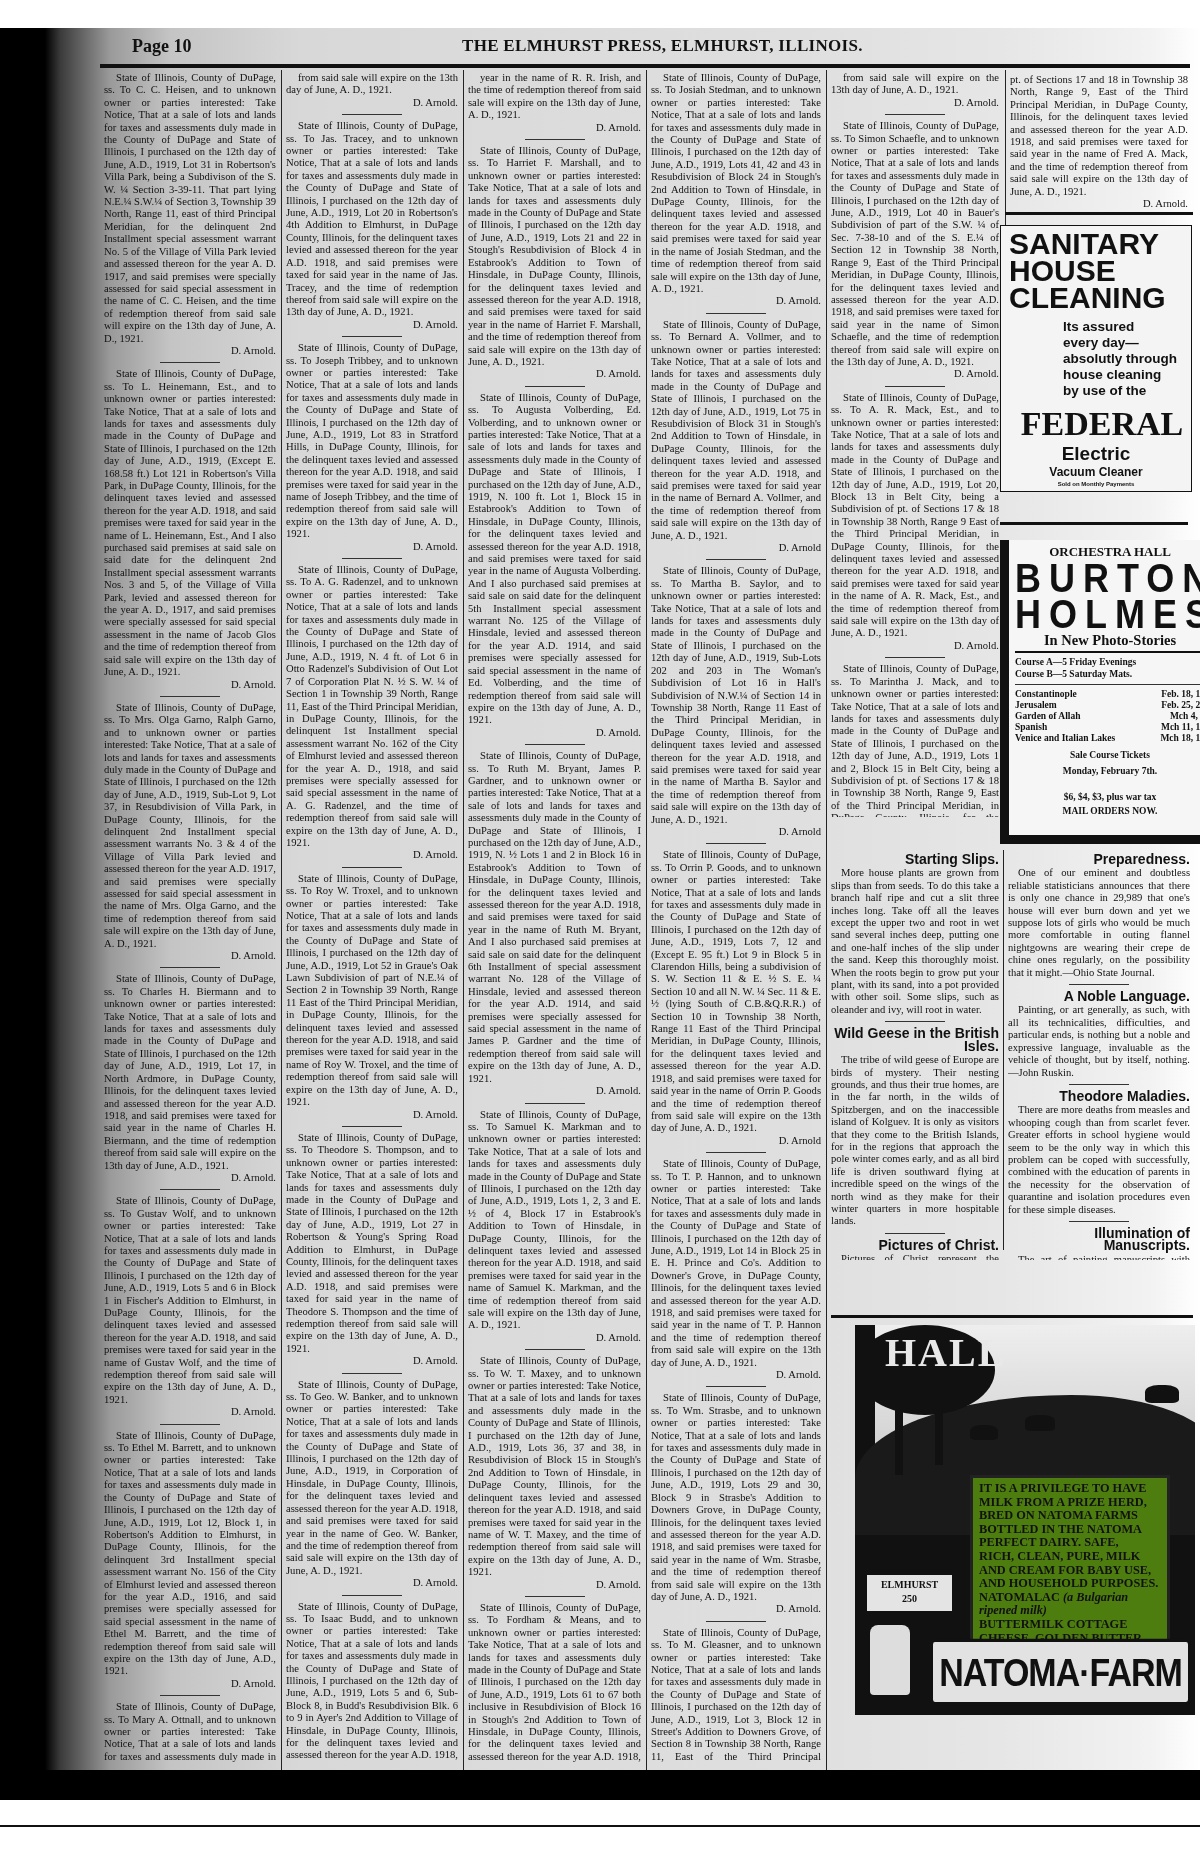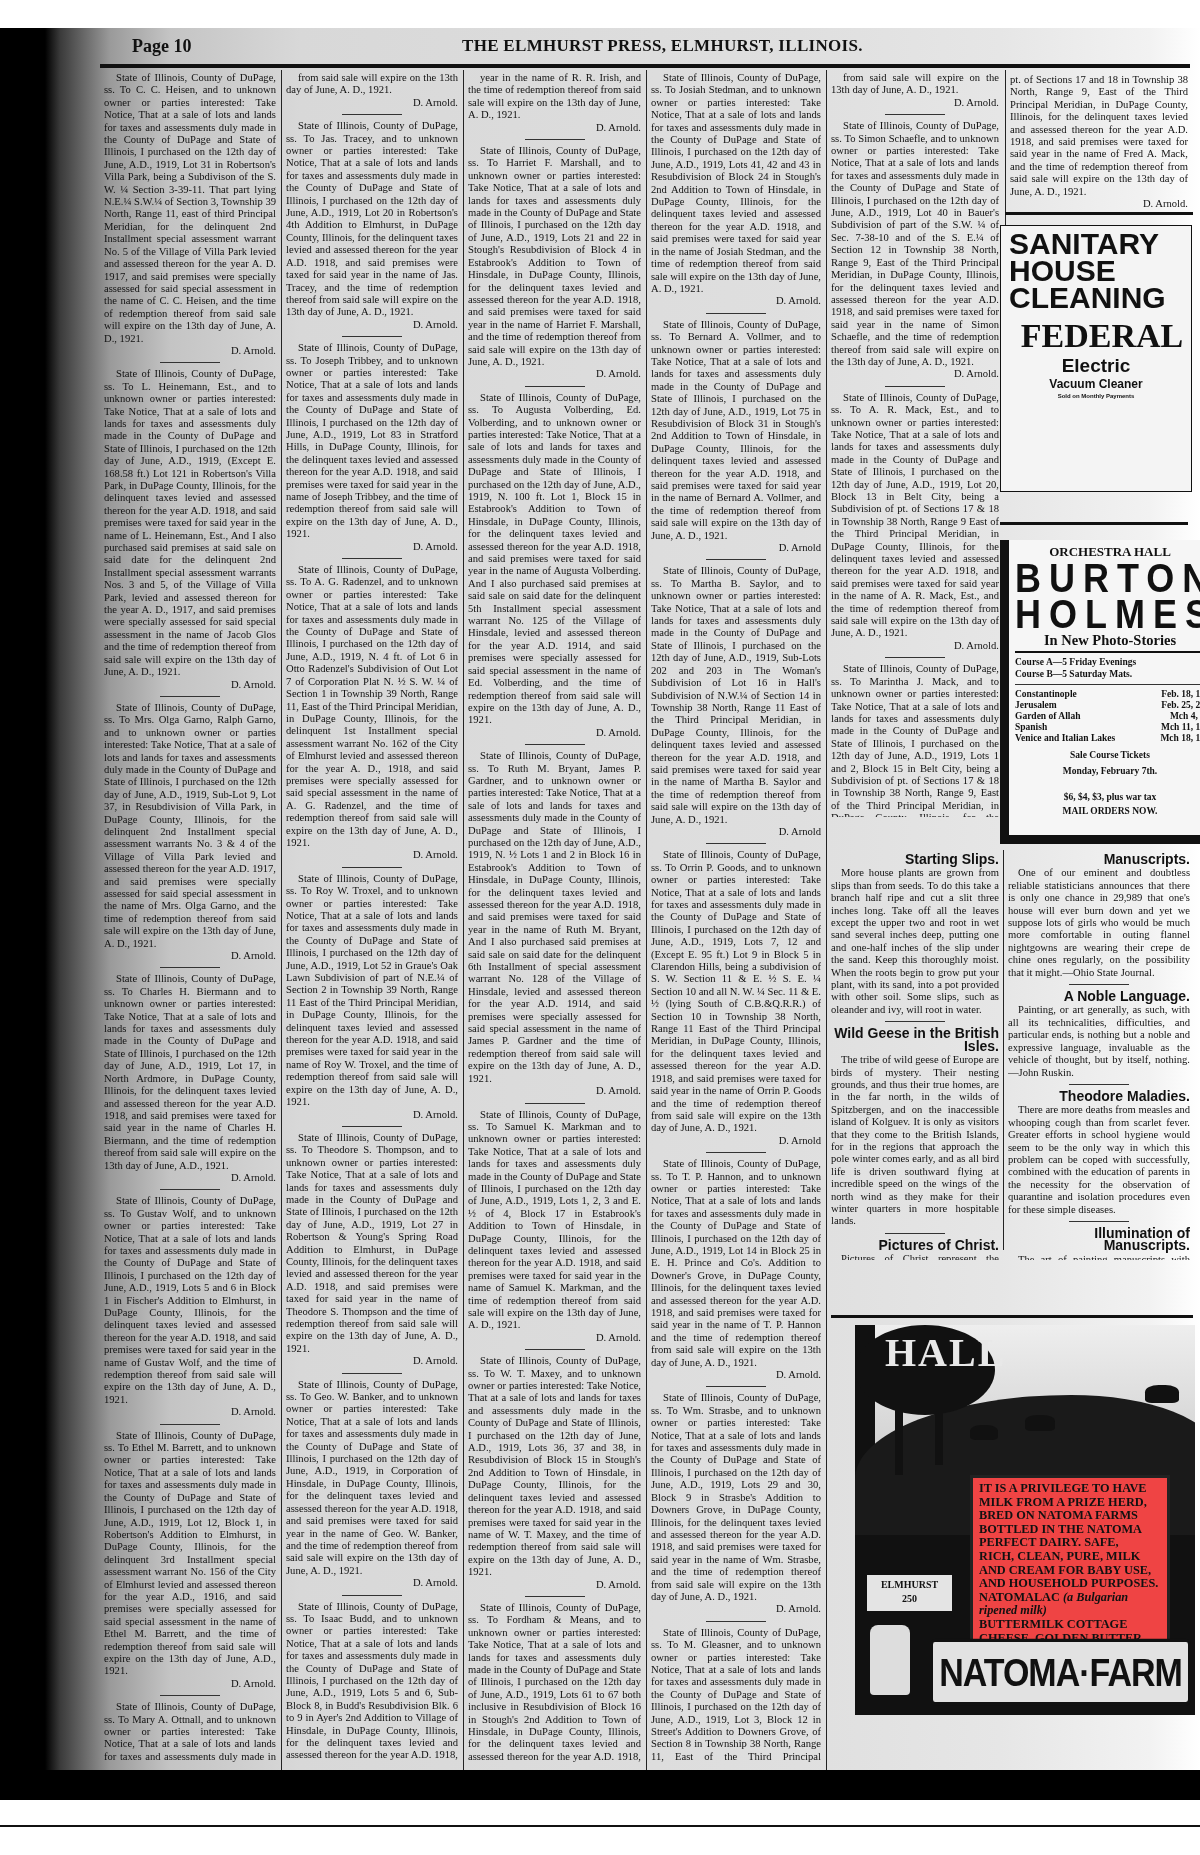--- a/index.html
+++ b/index.html
@@ -33,21 +33,21 @@
   .orch .hr{height:1px;background:#333;margin:4px 0;}
   .orch .row{display:flex;justify-content:space-between;font-family:"Liberation Serif",serif;font-weight:bold;font-size:9.5px;line-height:11px;}
   .orch .center{text-align:center;font-family:"Liberation Serif",serif;font-weight:bold;font-size:9.5px;margin-top:6px;}
   .orch-foot{position:absolute;left:1000px;top:790px;width:190px;height:45px;border-left:9px solid #111;border-bottom:9px solid #111;padding-left:6px;background:#f6f6f6;}
   .orch-foot div{text-align:center;font-family:"Liberation Serif",serif;font-weight:bold;font-size:9.5px;line-height:14px;}
   .misc-title{text-align:right;font-family:"Liberation Sans",sans-serif;font-weight:bold;font-size:14px;margin:3px 0 2px 0;}
   .milk{position:absolute;left:855px;top:1325px;width:340px;height:390px;background:#111;overflow:hidden;}
   .milk .sky{position:absolute;left:20px;top:0;width:320px;height:140px;background:linear-gradient(180deg,#eee,#cfcfcf);}
   .milk .hill{position:absolute;left:0;top:70px;width:360px;height:140px;background:#1a1a1a;border-radius:60% 40% 0 0;}
   .milk .word{position:absolute;left:30px;top:4px;font-family:"Liberation Serif",serif;font-weight:bold;font-size:40px;color:#e8e8e8;letter-spacing:2px;}
-  .milk .copy{position:absolute;left:115px;top:150px;width:200px;height:170px;background:#ef4444;border:3px solid #222;padding:4px 6px;font-family:"Liberation Serif",serif;font-size:12.3px;line-height:13.6px;font-weight:bold;text-transform:uppercase;box-sizing:border-box;}
+  .milk .copy{position:absolute;left:115px;top:150px;width:200px;height:170px;background:#4d7c0f;border:3px solid #222;padding:4px 6px;font-family:"Liberation Serif",serif;font-size:12.3px;line-height:13.6px;font-weight:bold;text-transform:uppercase;box-sizing:border-box;}
   .milk .copy .it{font-style:italic;text-transform:none;}
   .milk .phone{position:absolute;left:12px;top:250px;width:85px;height:36px;background:#e4e4e4;font-family:"Liberation Serif",serif;font-weight:bold;font-size:10px;text-align:center;line-height:14px;padding-top:3px;box-sizing:border-box;}
   .milk .banner{position:absolute;left:75px;top:318px;width:255px;height:52px;background:#e2e2e2;border:3px solid #111;border-radius:5px;font-family:"Liberation Sans",sans-serif;font-weight:bold;font-size:34px;line-height:52px;text-align:center;letter-spacing:-1px;transform:scaleY(1.15);}
   .milk .bottle{position:absolute;left:15px;top:300px;width:40px;height:70px;background:#ddd;border-radius:8px 8px 4px 4px;}
   .milk .cow{position:absolute;background:#111;border-radius:40% 40% 20% 20%;}
   .tree{position:absolute;background:#111;border-radius:50%;}
 </style>
 </head>
 <body>
 
@@ -248,20 +248,27 @@
     </div>
 </div>
 <div style="position:absolute;left:1005px;top:212px;width:188px;height:3px;background:#111"></div>
 
 <div class="ad-box sanitary">
   <div class="h">
     <div>SANITARY</div>
     <div>HOUSE</div>
     <div>CLEANING</div>
   </div>
+  <div class="tag">
+    <div>Its assured</div>
+    <div>every day—</div>
+    <div>absolutly through</div>
+    <div>house cleaning</div>
+    <div>by use of the</div>
+  </div>
   <div class="brand">FEDERAL</div>
   <div class="sub1">Electric</div>
   <div class="sub2">Vacuum Cleaner</div>
   <div class="small">Sold on Monthly Payments</div>
 </div>
 <div style="position:absolute;left:1000px;top:522px;width:188px;height:3px;background:#111"></div>
 
 <div class="orch">
   <div class="hall">ORCHESTRA HALL</div>
   <div class="big">BURTON</div>
@@ -303,21 +310,21 @@
   <p style="margin:0;text-indent:10px">More house plants are grown from slips than from seeds. To do this take a branch half ripe and cut a slit three inches long. Take off all the leaves except the upper two and root in wet sand several inches deep, putting one and one-half inches of the slip under the sand. Keep this thoroughly moist. When the roots begin to grow put your plant, with its sand, into a pot provided with other soil. Some slips, such as oleander and ivy, will root in water.</p>
   <div class="sep"></div>
   <div class="misc-title">Wild Geese in the British Isles.</div>
   <p style="margin:0;text-indent:10px">The tribe of wild geese of Europe are birds of mystery. Their nesting grounds, and thus their true homes, are in the far north, in the wilds of Spitzbergen, and on the inaccessible island of Kolguev. It is only as visitors that they come to the British Islands, for in the regions that approach the pole winter comes early, and as all bird life is driven southward flying at incredible speed on the wings of the north wind as they make for their winter quarters in more hospitable lands.</p>
   <div class="sep"></div>
   <div class="misc-title">Pictures of Christ.</div>
   <p style="margin:0;text-indent:10px">Pictures of Christ represent the artists' imaginative conceptions, based more or less on Biblical and other descriptions of His personal appearance. The works of Leonardo de Vinci and Raphael which are the earliest accepted ones and from which nearly all others have been imitated to some extent are said to be reproductions of the traditionary likeness fashioned after the Greek model of the hero-god Apolo, of the Egyptian Serapis.</p>
 </div>
 <div class="col-rule" style="left:1003px;top:850px;height:400px"></div>
 <div class="col" style="left:1008px;top:850px;width:182px;height:410px">
-  <div class="misc-title">Manuscripts.</div>
+  <div class="misc-title">Preparedness.</div>
   <p style="margin:0;text-indent:10px">One of our eminent and doubtless reliable statisticians announces that there is only one chance in 29,989 that one's house will ever burn down and yet we suppose lots of girls who would be much more comfortable in outing flannel nightgowns are wearing their crepe de chine ones regularly, on the possibility that it might.—Ohio State Journal.</p>
   <div class="sep"></div>
   <div class="misc-title">A Noble Language.</div>
   <p style="margin:0;text-indent:10px">Painting, or art generally, as such, with all its technicalities, difficulties, and particular ends, is nothing but a noble and expressive language, invaluable as the vehicle of thought, but by itself, nothing.—John Ruskin.</p>
   <div class="sep"></div>
   <div class="misc-title">Theodore Maladies.</div>
   <p style="margin:0;text-indent:10px">There are more deaths from measles and whooping cough than from scarlet fever. Greater efforts in school hygiene would seem to be the only way in which this problem can be coped with successfully, combined with the education of parents in the necessity for the observation of quarantine and isolation procedures even for these simple diseases.</p>
   <div class="sep"></div>
   <div class="misc-title">Illumination of Manuscripts.</div>
   <p style="margin:0;text-indent:10px">The art of painting manuscripts with miniatures and ornaments is an art of the most remote antiquity. The Egyptian papyri containing portions of the Ritual or "Book of the Dead" are ornamented with drawings and colored pictures. The Persians, Hindus and Chinese have illuminated manuscripts with great beauty, none of which compete with those of the western nations in antiquity.</p>

